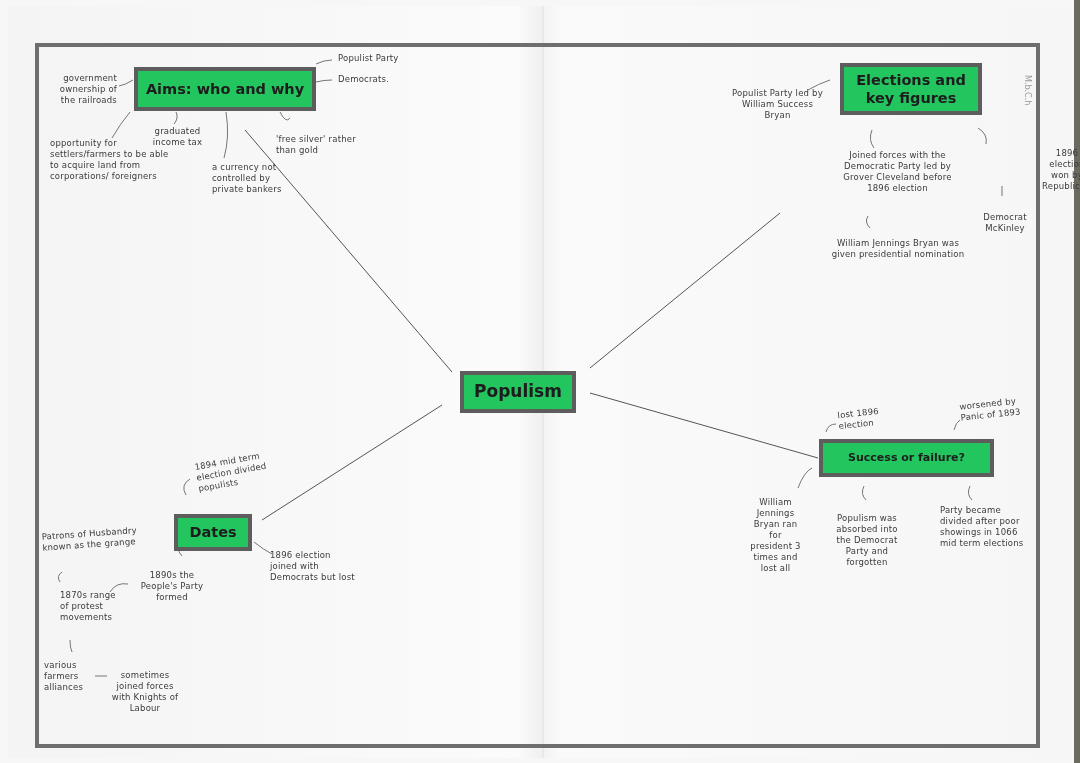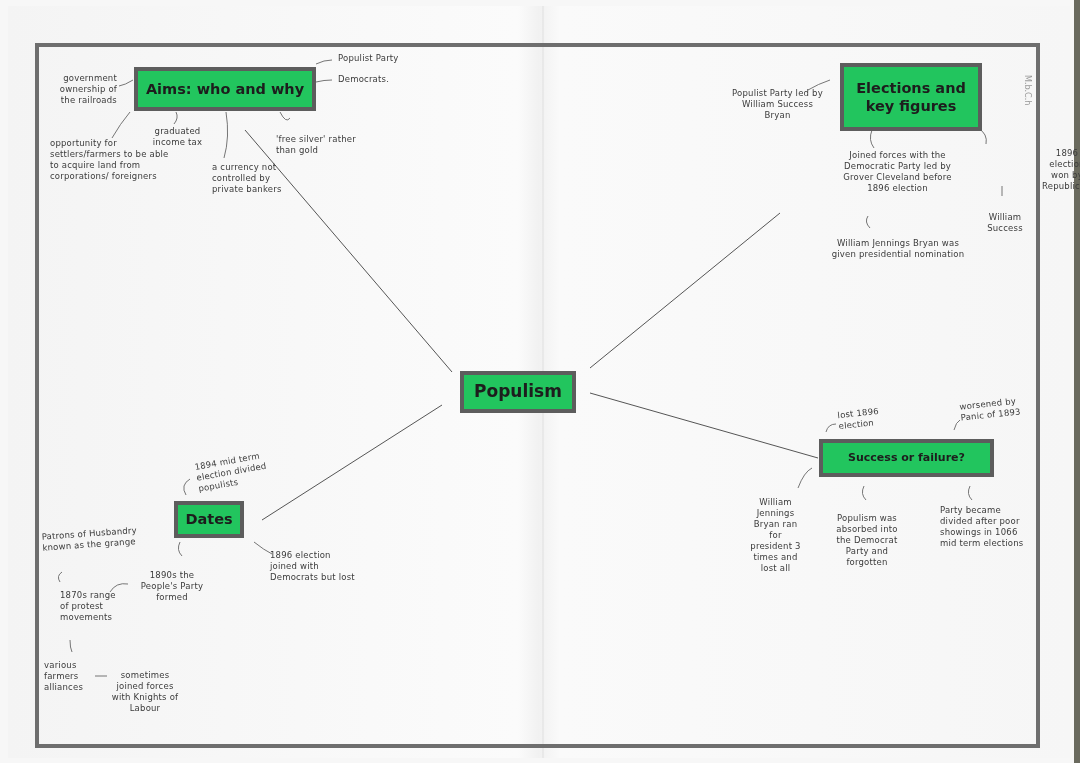--- a/index.html
+++ b/index.html
@@ -99,30 +99,30 @@
   <span>Aims: who and why</span>
 </div>
 <div class="hand" style="left:47px;top:73px;width:70px;text-align:right;">government ownership of the railroads</div>
 <div class="hand" style="left:338px;top:53px;">Populist Party</div>
 <div class="hand" style="left:338px;top:74px;">Democrats.</div>
 <div class="hand" style="left:50px;top:138px;width:125px;">opportunity for settlers/farmers to be able to acquire land from corporations/ foreigners</div>
 <div class="hand center" style="left:150px;top:126px;width:55px;">graduated income tax</div>
 <div class="hand" style="left:212px;top:162px;width:75px;">a currency not controlled by private bankers</div>
 <div class="hand" style="left:276px;top:134px;width:85px;">'free silver' rather than gold</div>
 
-<div class="node" style="left:840px;top:63px;width:142px;height:68px;font-size:14.5px;">
+<div class="node" style="left:840px;top:63px;width:142px;height:52px;font-size:14.5px;">
   <span>Elections and key figures</span>
 </div>
 <div class="hand center" style="left:730px;top:88px;width:95px;">Populist Party led by William Success Bryan</div>
 <div class="hand center" style="left:840px;top:150px;width:115px;">Joined forces with the Democratic Party led by Grover Cleveland before 1896 election</div>
 <div class="hand center" style="left:828px;top:238px;width:140px;">William Jennings Bryan was given presidential nomination</div>
 <div class="hand center" style="left:1002px;top:148px;width:50px;margin-left:40px;">1896 election won by Republicans</div>
-<div class="hand center" style="left:980px;top:212px;width:50px;">William Success</div>
+<div class="hand center" style="left:980px;top:212px;width:50px;">Democrat McKinley</div>
 
-<div class="node" style="left:174px;top:501px;width:70px;height:37px;font-size:14.5px;justify-content:center;">
+<div class="node" style="left:174px;top:514px;width:78px;height:37px;font-size:14.5px;justify-content:center;">
   <span>Dates</span>
 </div>
 <div class="hand" style="left:196px;top:454px;width:90px;transform:rotate(-10deg);">1894 mid term election divided populists</div>
 <div class="hand" style="left:42px;top:528px;width:105px;transform:rotate(-4deg);">Patrons of Husbandry known as the grange</div>
 <div class="hand" style="left:60px;top:590px;width:60px;">1870s range of protest movements</div>
 <div class="hand center" style="left:132px;top:570px;width:80px;">1890s the People's Party formed</div>
 <div class="hand" style="left:270px;top:550px;width:85px;">1896 election joined with Democrats but lost</div>
 <div class="hand" style="left:44px;top:660px;width:50px;">various farmers alliances</div>
 <div class="hand center" style="left:110px;top:670px;width:70px;">sometimes joined forces with Knights of Labour</div>
 

